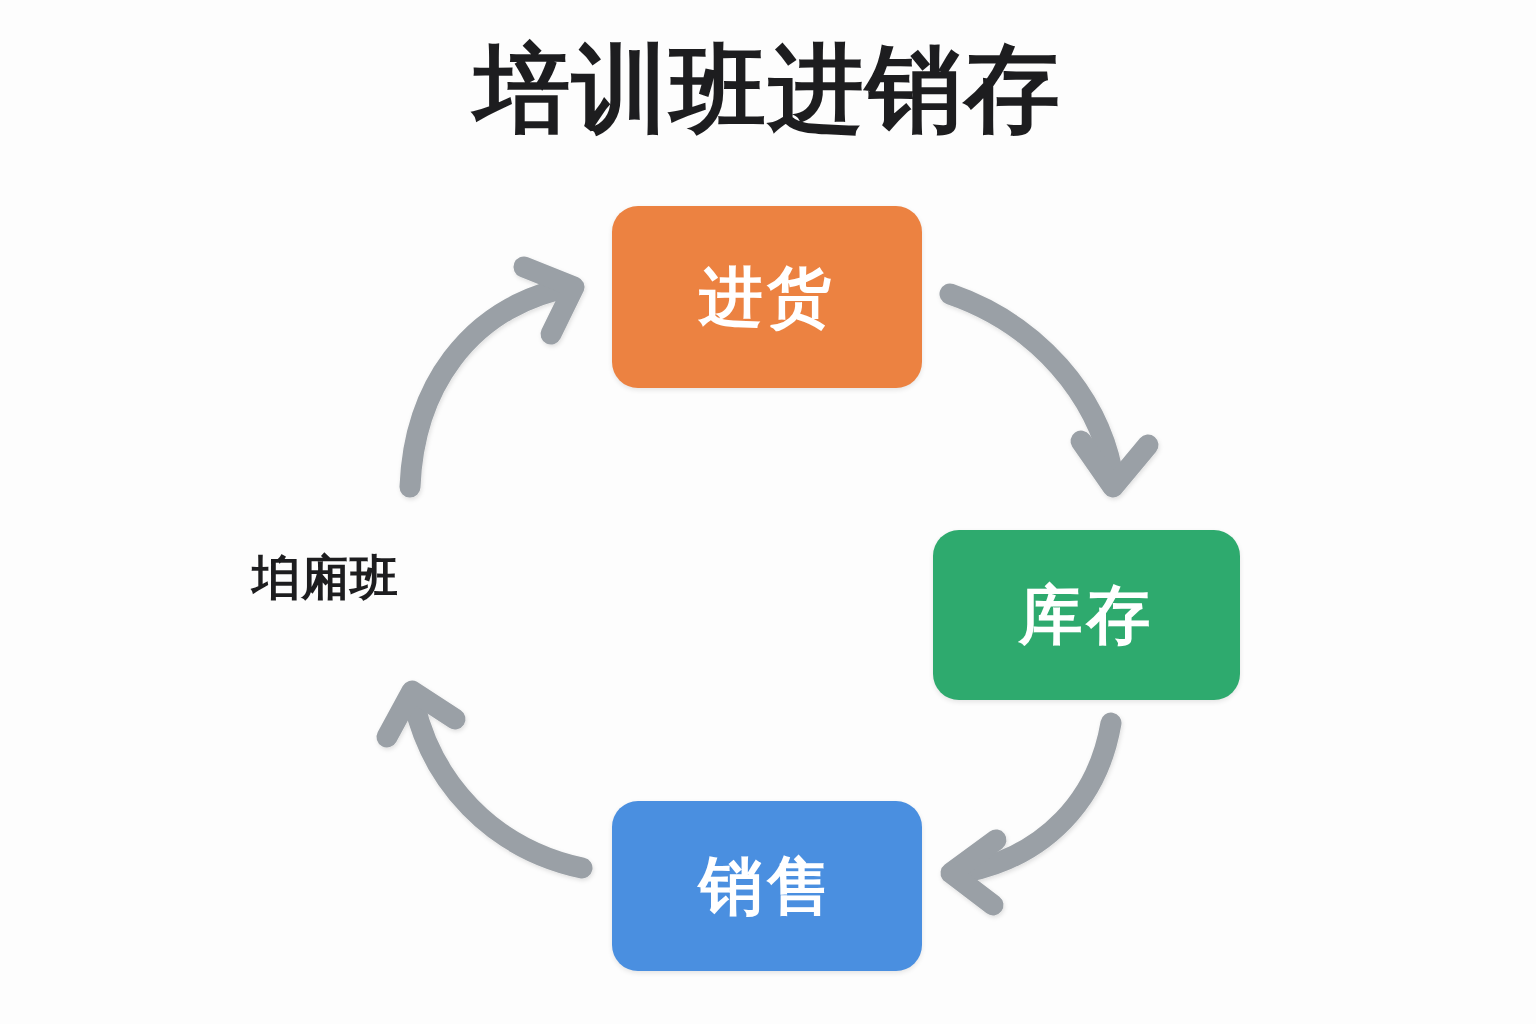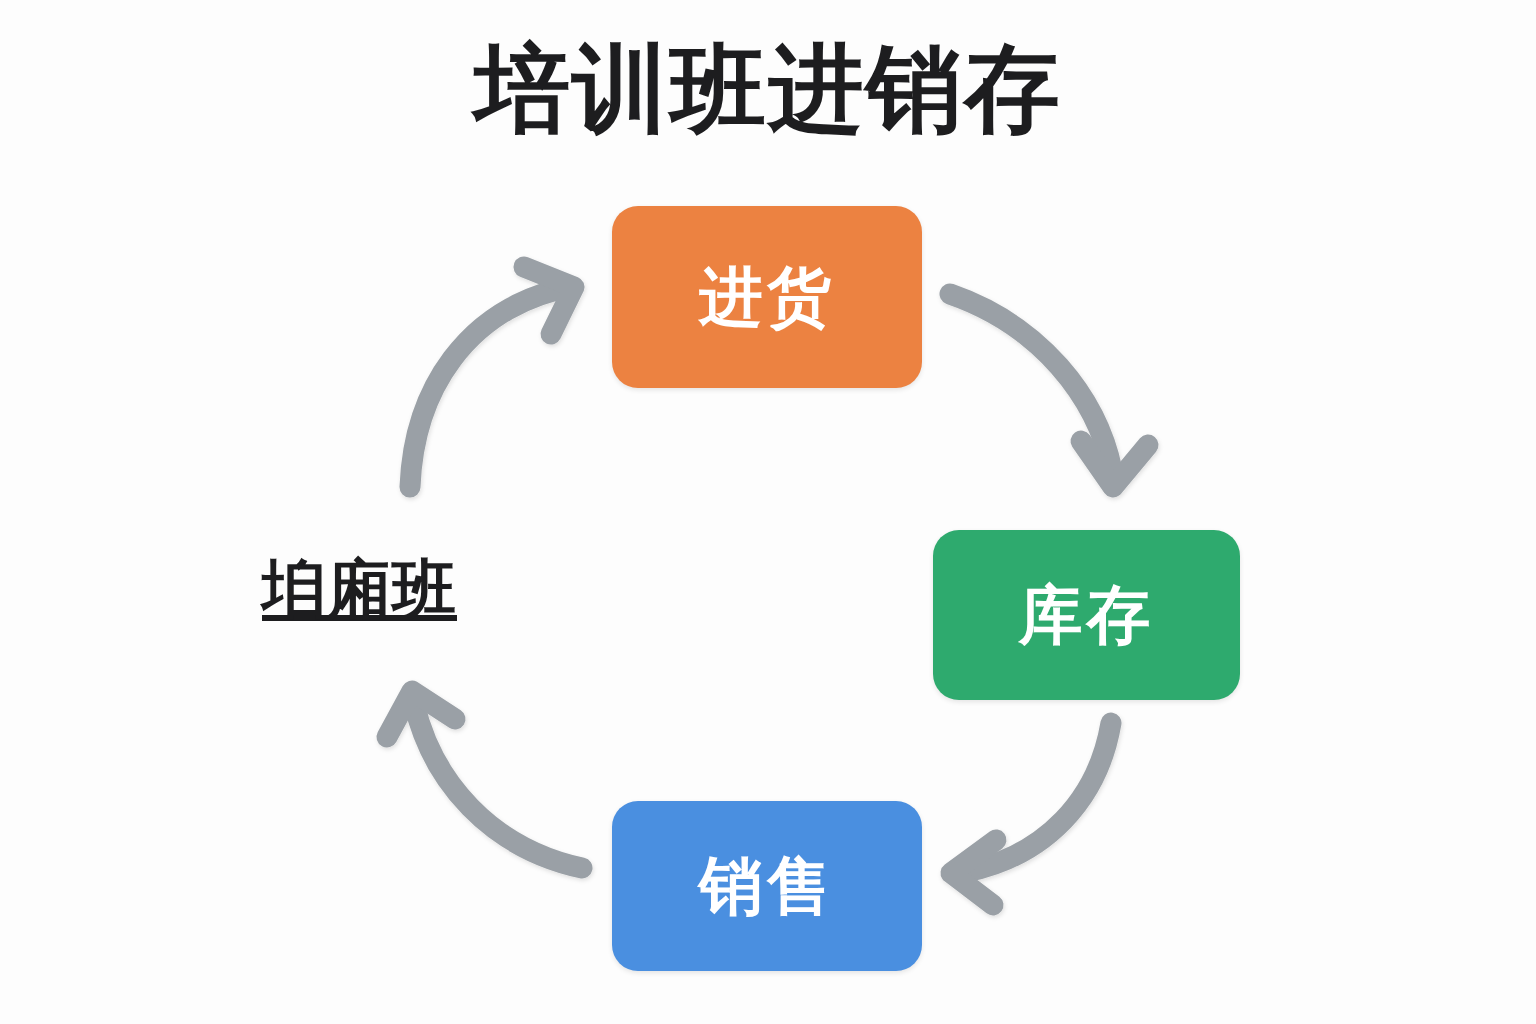--- a/index.html
+++ b/index.html
@@ -55,28 +55,27 @@
   }
   #node-sales {
     left: 612px;
     top: 773px;
     width: 310px;
     height: 170px;
     margin-top: 28px;
   }
   #cycle-label {
     position: absolute;
-    left: 262px;
+    left: 252px;
     top: 546px;
-    font-size: 64px;
+    font-size: 48px;
     font-weight: 700;
     color: #1d1d1f;
     letter-spacing: 1px;
     white-space: nowrap;
-    text-decoration: underline;
   }
   #arrows {
     position: absolute;
     left: 0;
     top: 0;
     width: 1536px;
     height: 1024px;
     pointer-events: none;
   }
 </style>

